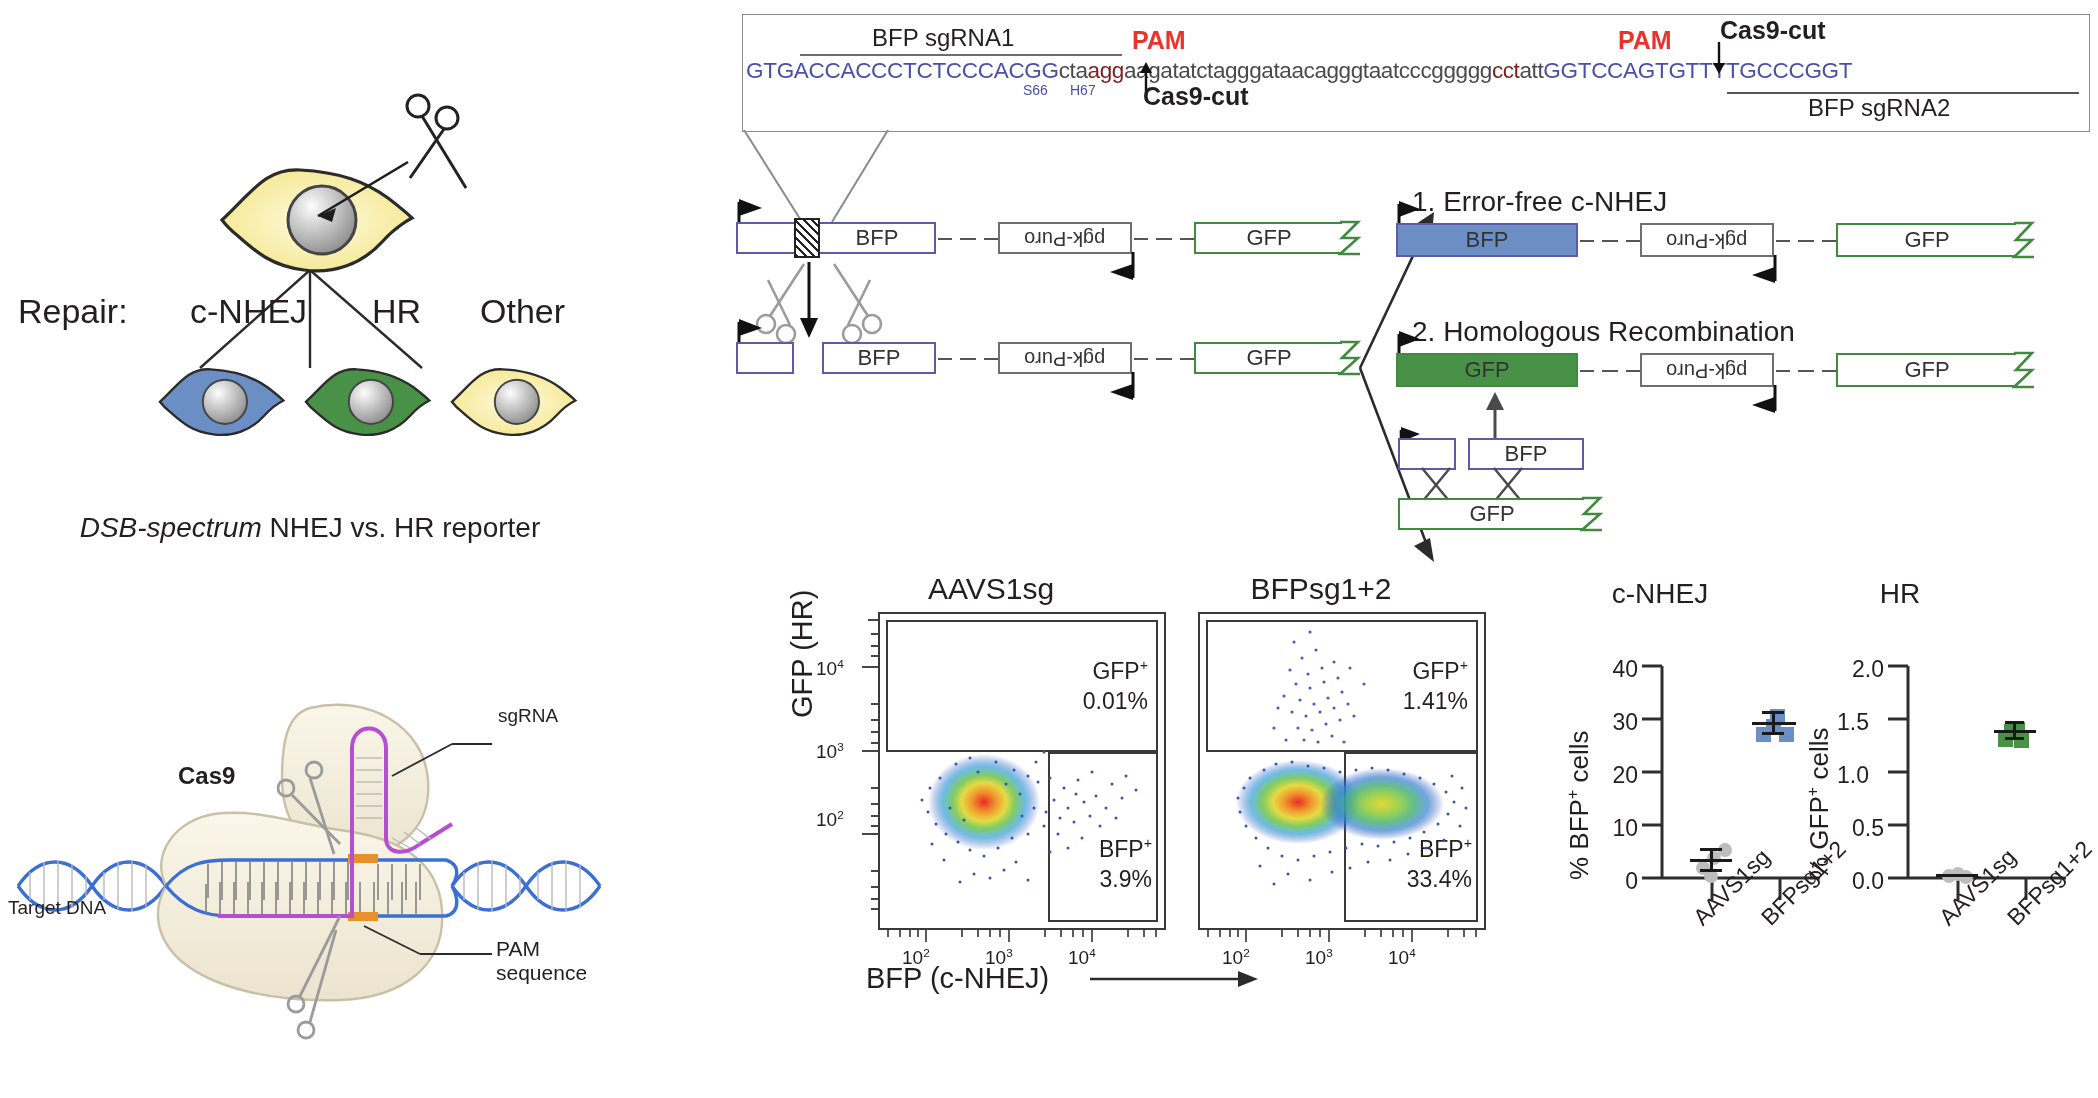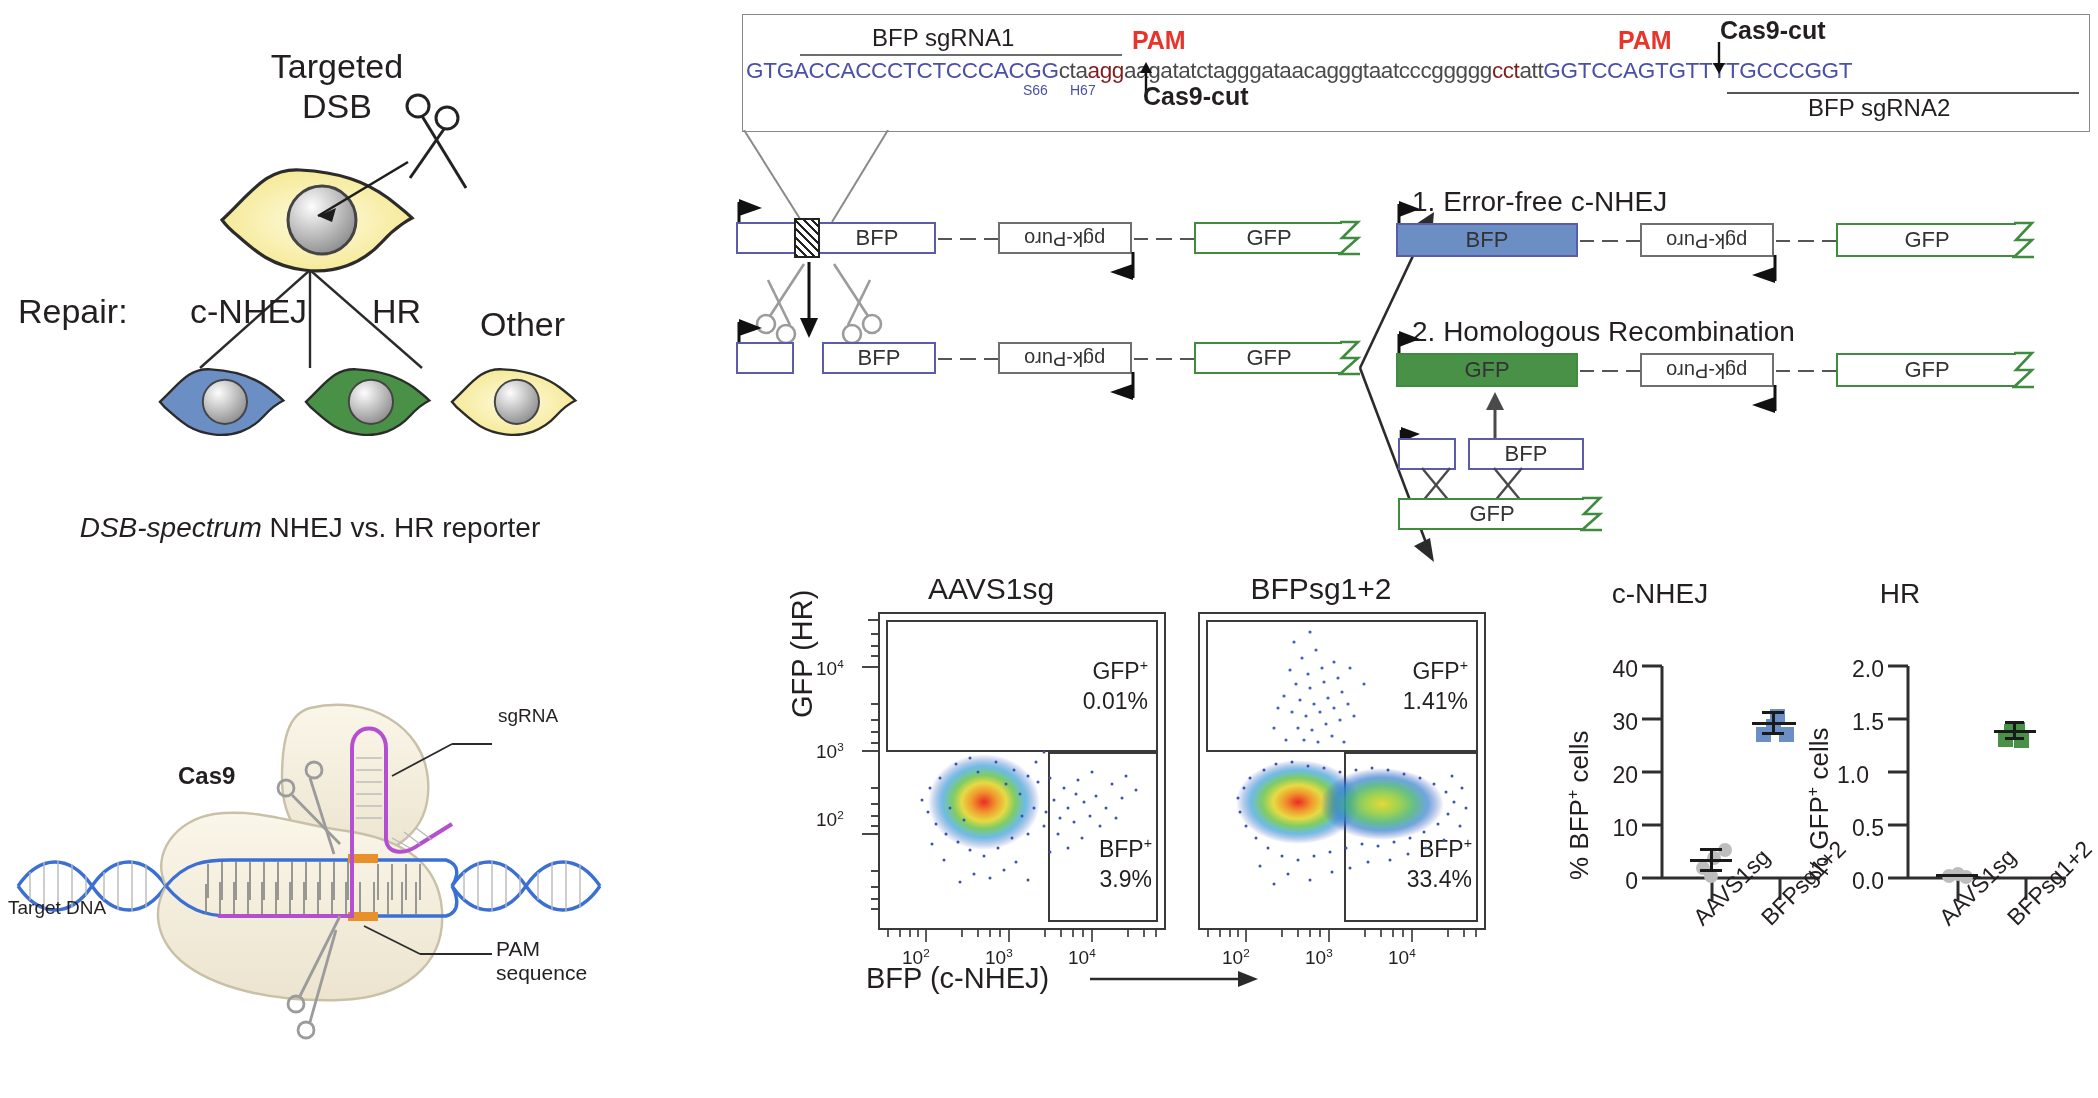--- a/index.html
+++ b/index.html
@@ -22,21 +22,21 @@
     font-size:34px; line-height:40px; text-align:center;
   }
 
   
   .scissors-top { left:400px; top:92px; }
 
   
   .repair-label { left:18px; top:292px; font-size:34px; }
   .lbl-cnhej { left:190px; top:292px; font-size:34px; }
   .lbl-hr     { left:372px; top:292px; font-size:34px; }
-  .lbl-other  { left:480px; top:305px; font-size:34px; }
+  .lbl-other  { left:480px; top:292px; font-size:34px; }
 
   .caption-reporter {
     left:40px; top:512px; width:540px; text-align:center;
     font-size:28px;
   }
   .caption-reporter i { font-style:italic; }
 
   
   .lbl-cas9   { left:178px; top:762px; font-size:24px; font-weight:bold; }
   .lbl-sgrna  { left:498px; top:705px; font-size:19px; }
@@ -116,24 +116,20 @@
   .pt-ci { position:absolute; width:14px; height:14px; border-radius:50%; background:#bdbdbd; }
   .errbar { position:absolute; background:#1a1a1a; }
 
   sup { font-size:0.62em; vertical-align:super; }
 </style>
 </head>
 <body>
 
 <div class="abs" id="left-panel">
 
-  <div class="abs ttl-targeted">
-    <div>Targeted</div>
-    <div>DSB</div>
-  </div>
 
   <svg class="abs scissors-top" width="90" height="110" viewBox="0 0 90 110">
     <g stroke="#222" stroke-width="3" fill="none">
       <circle cx="18" cy="14" r="11"></circle>
       <circle cx="47" cy="26" r="11"></circle>
       <line x1="22" y1="24" x2="66" y2="96"></line>
       <line x1="44" y1="37" x2="10" y2="86"></line>
     </g>
   </svg>
 
@@ -866,21 +862,21 @@
 <div class="bc-xlbl" style="left:1688px; top:912px;">AAVS1sg</div>
 <div class="bc-xlbl" style="left:1756px; top:912px;">BFPsg1+2</div>
 
 <div class="bc-title" style="left:1800px; top:578px; width:200px;">HR</div>
 
 <div class="bc-ytitle" style="left:1803px; top:880px;">
   <span>% GFP</span><sup>+</sup><span> cells</span>
 </div>
 
 <div class="bc-ticklbl" style="left:1822px; top:656px; width:62px;">2.0</div>
-<div class="bc-ticklbl" style="left:1822px; top:709px; width:62px;">1.5</div>
+<div class="bc-ticklbl" style="left:1822px; top:709px; width:62px;text-align:center;">1.5</div>
 <div class="bc-ticklbl" style="left:1822px; top:762px; width:62px;text-align:center;">1.0</div>
 <div class="bc-ticklbl" style="left:1822px; top:815px; width:62px;">0.5</div>
 <div class="bc-ticklbl" style="left:1822px; top:868px; width:62px;">0.0</div>
 
 <svg class="abs" style="left:1886px; top:660px;" width="200" height="246" viewBox="0 0 200 246">
   <g stroke="#2e2e2e" stroke-width="3" fill="none">
     <line x1="22" y1="6" x2="22" y2="218"></line>
     <line x1="22" y1="218" x2="180" y2="218"></line>
     <line x1="22" y1="6" x2="2" y2="6"></line>
     <line x1="22" y1="59" x2="2" y2="59"></line>

